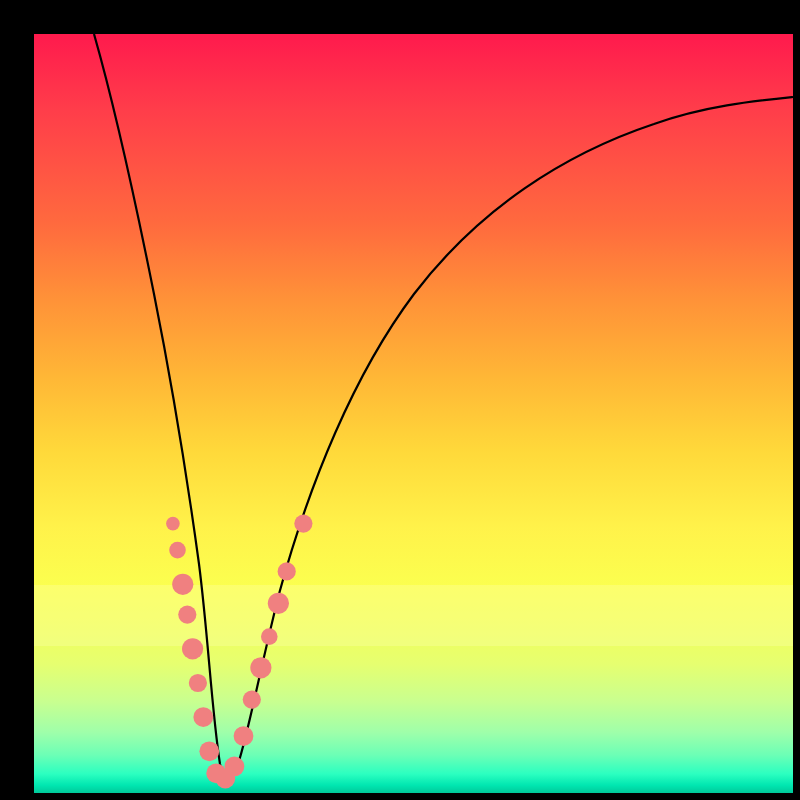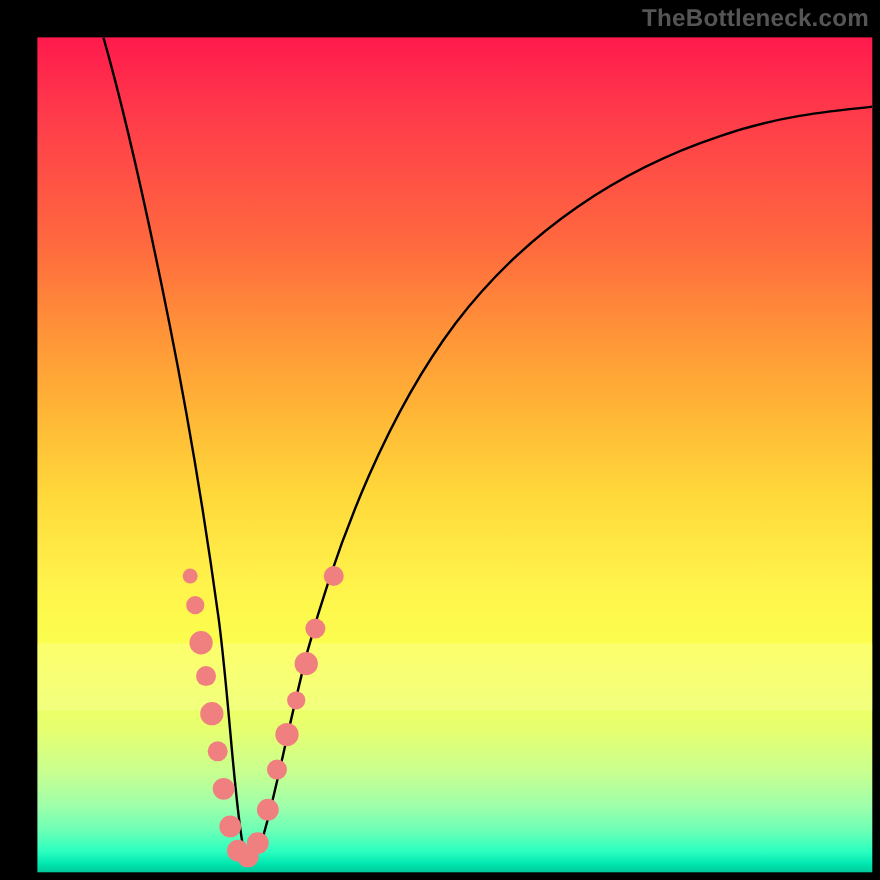--- a/index.html
+++ b/index.html
@@ -111,14 +111,13 @@
         <circle class="bead" cx="217.8" cy="665.6" r="9.1"></circle>
         <circle class="bead" cx="226.9" cy="633.8" r="10.6"></circle>
         <circle class="bead" cx="235.3" cy="602.6" r="8.3"></circle>
         <circle class="bead" cx="244.4" cy="569.3" r="10.6"></circle>
         <circle class="bead" cx="252.7" cy="537.4" r="9.1"></circle>
         <circle class="bead" cx="269.4" cy="489.6" r="9.1"></circle>
       </g>
     </svg>
 
   </div>
-  <div class="watermark">TheBottleneck.com</div>
 </div>
 
 </body></html>

